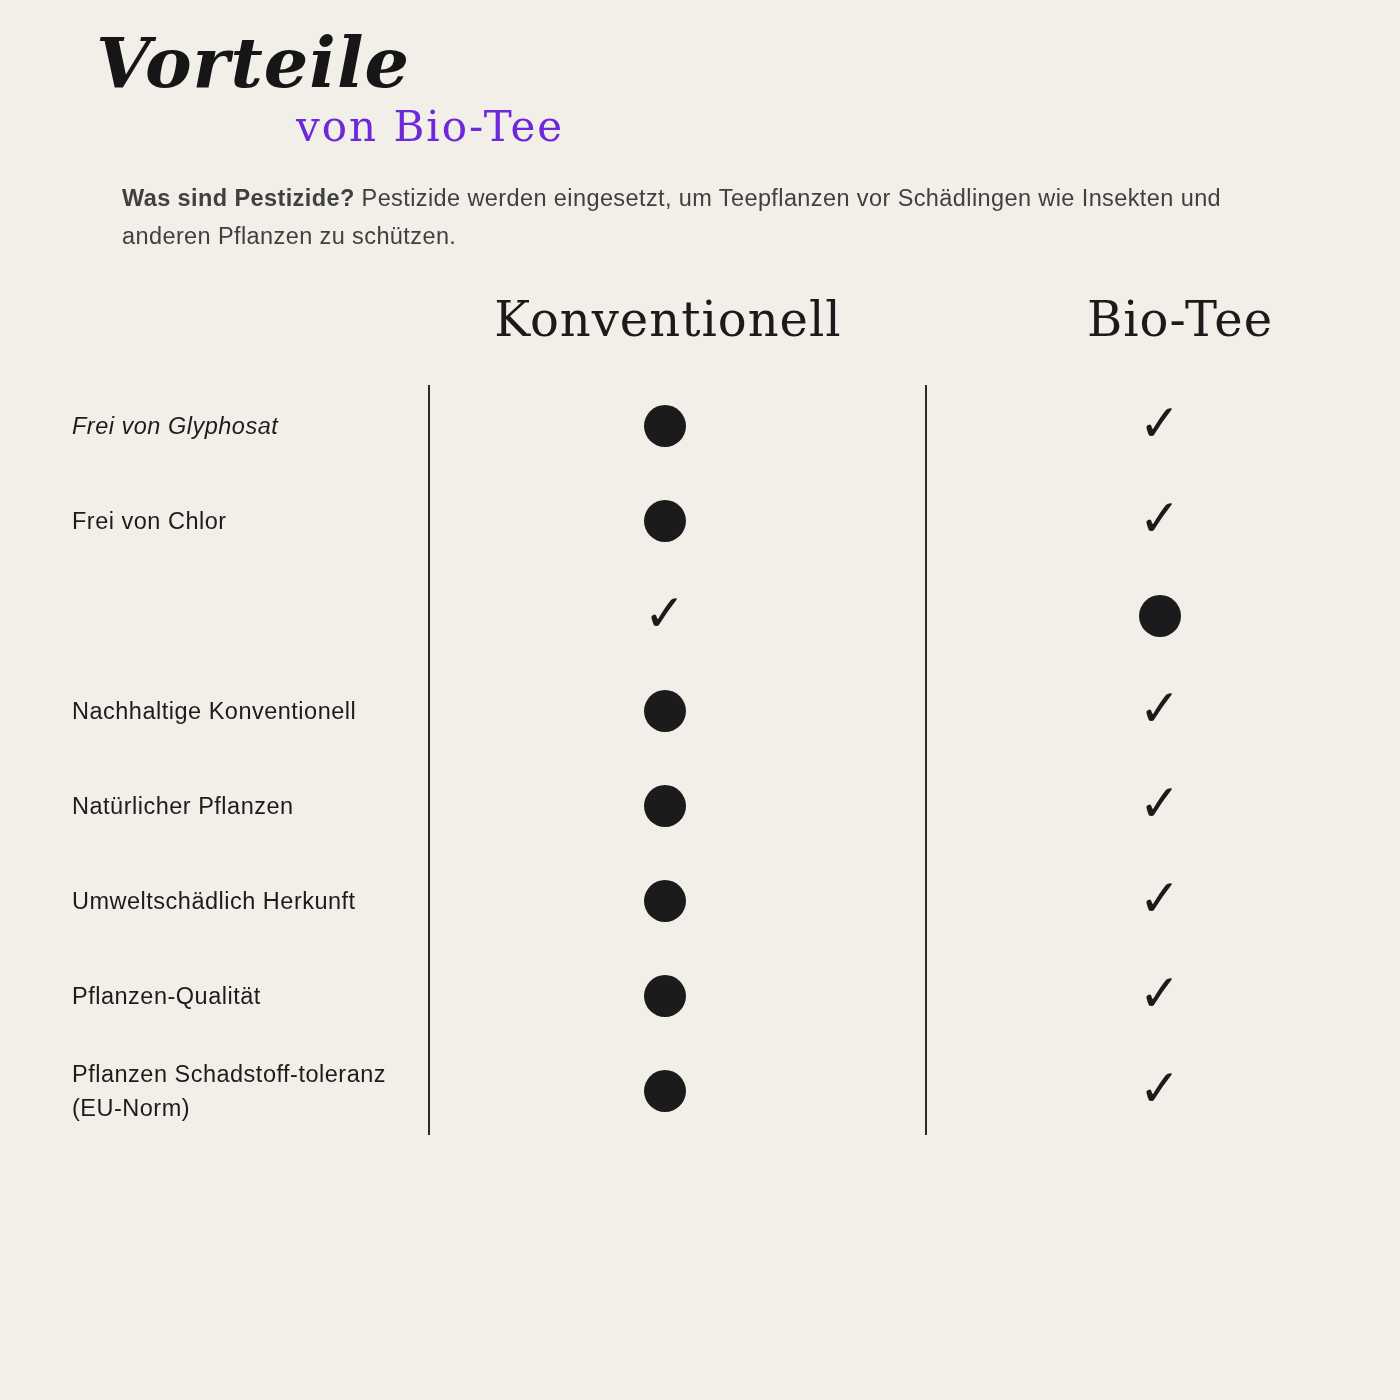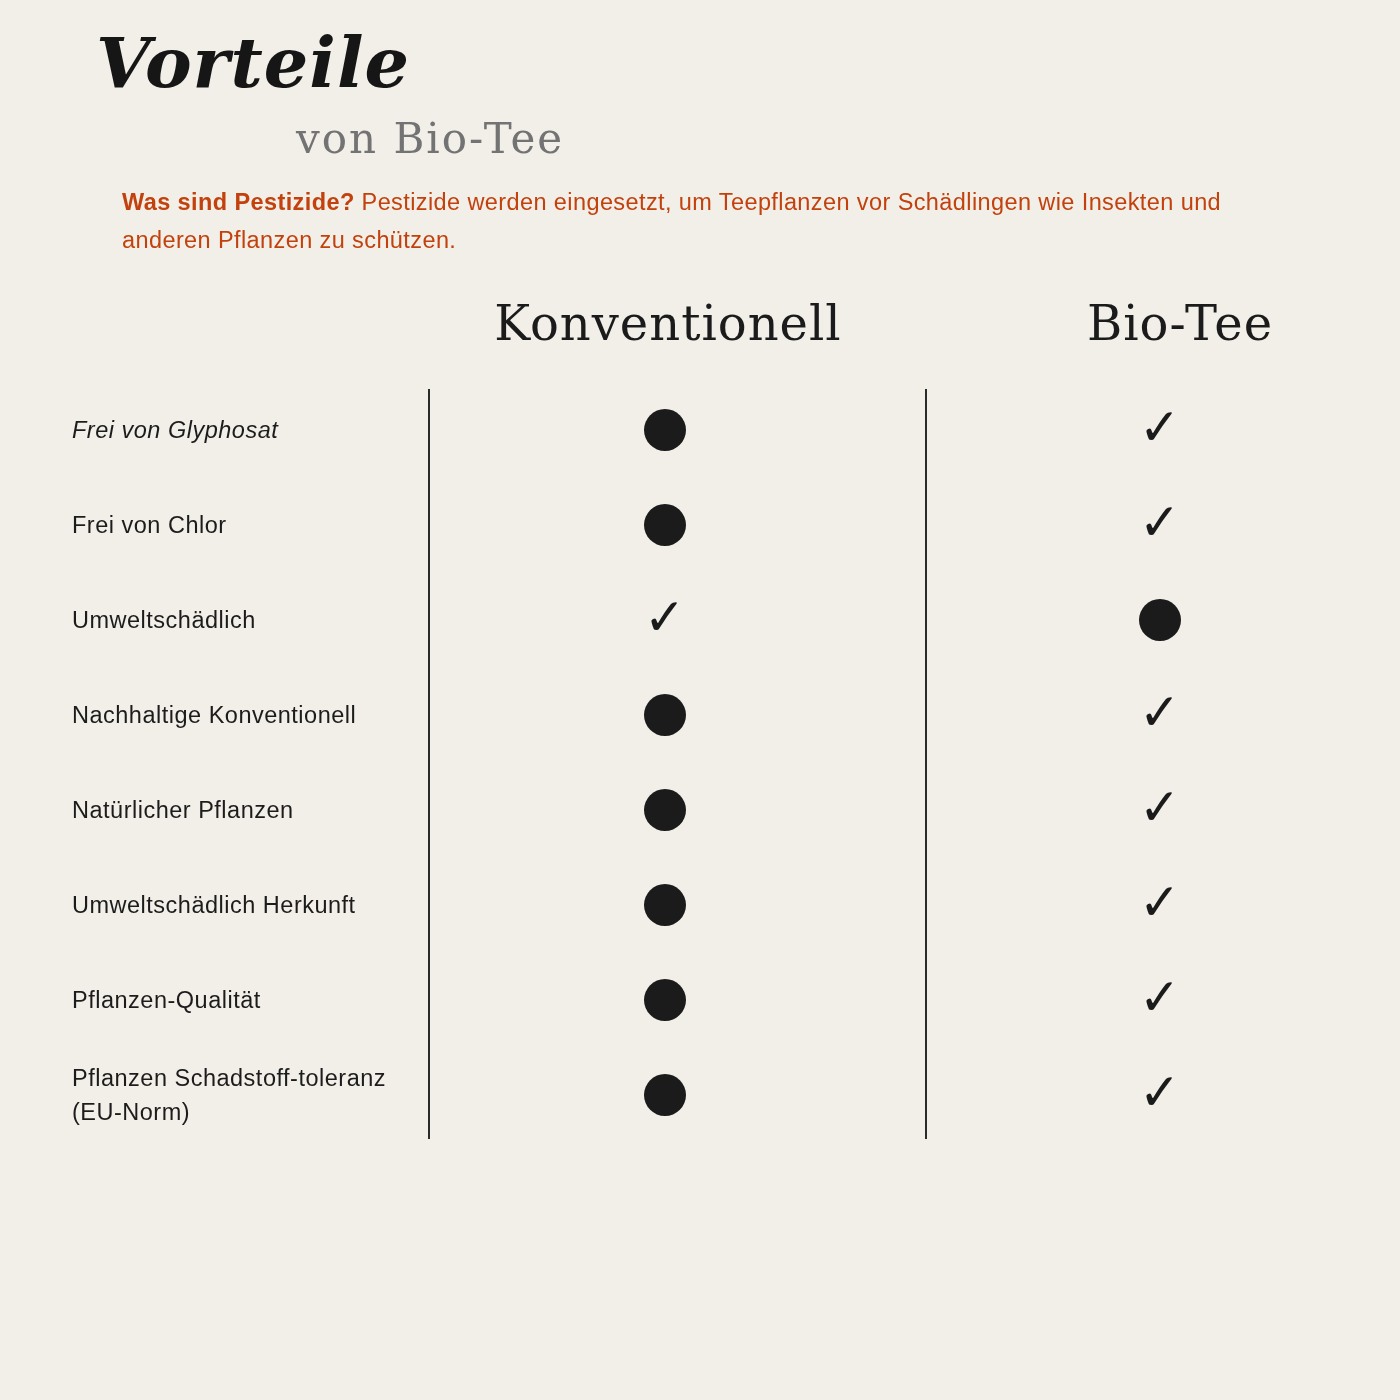--- a/index.html
+++ b/index.html
@@ -33,31 +33,31 @@
     letter-spacing: 1px;
     margin-left: 96px;
     line-height: 1.05;
     color: #161616;
   }
   .title-sub {
     font-family: "DejaVu Serif", serif;
     font-size: 42px;
     letter-spacing: 2px;
     margin-left: 296px;
-    margin-top: 14px;
-    color: #737373;
+    margin-top: 2px;
+    color: #6d28d9;
   }
 
   
   .intro {
-    margin: 20px 118px 0 122px;
+    margin: 28px 118px 0 122px;
     font-size: 23.5px;
     line-height: 1.62;
     letter-spacing: 0.4px;
-    color: #c2410c;
+    color: #404040;
   }
   .intro b {
     font-weight: bold;
   }
 
   
   .table {
     position: relative;
     margin-top: 36px;
   }
@@ -181,21 +181,20 @@
         <div class="row-label">Frei von Chlor</div>
         <div class="mark conv">
             <span class="dot"></span>
           </div>
         <div class="mark bio">
             <span class="check">✓</span>
           </div>
       </div>
 
       <div class="row">
-        <div class="row-label">Umweltschädlich</div>
         <div class="mark conv">
             <span class="check">✓</span>
           </div>
         <div class="mark bio">
             <span class="dot"></span>
           </div>
       </div>
 
       <div class="row">
         <div class="row-label">Nachhaltige Konventionell</div>

